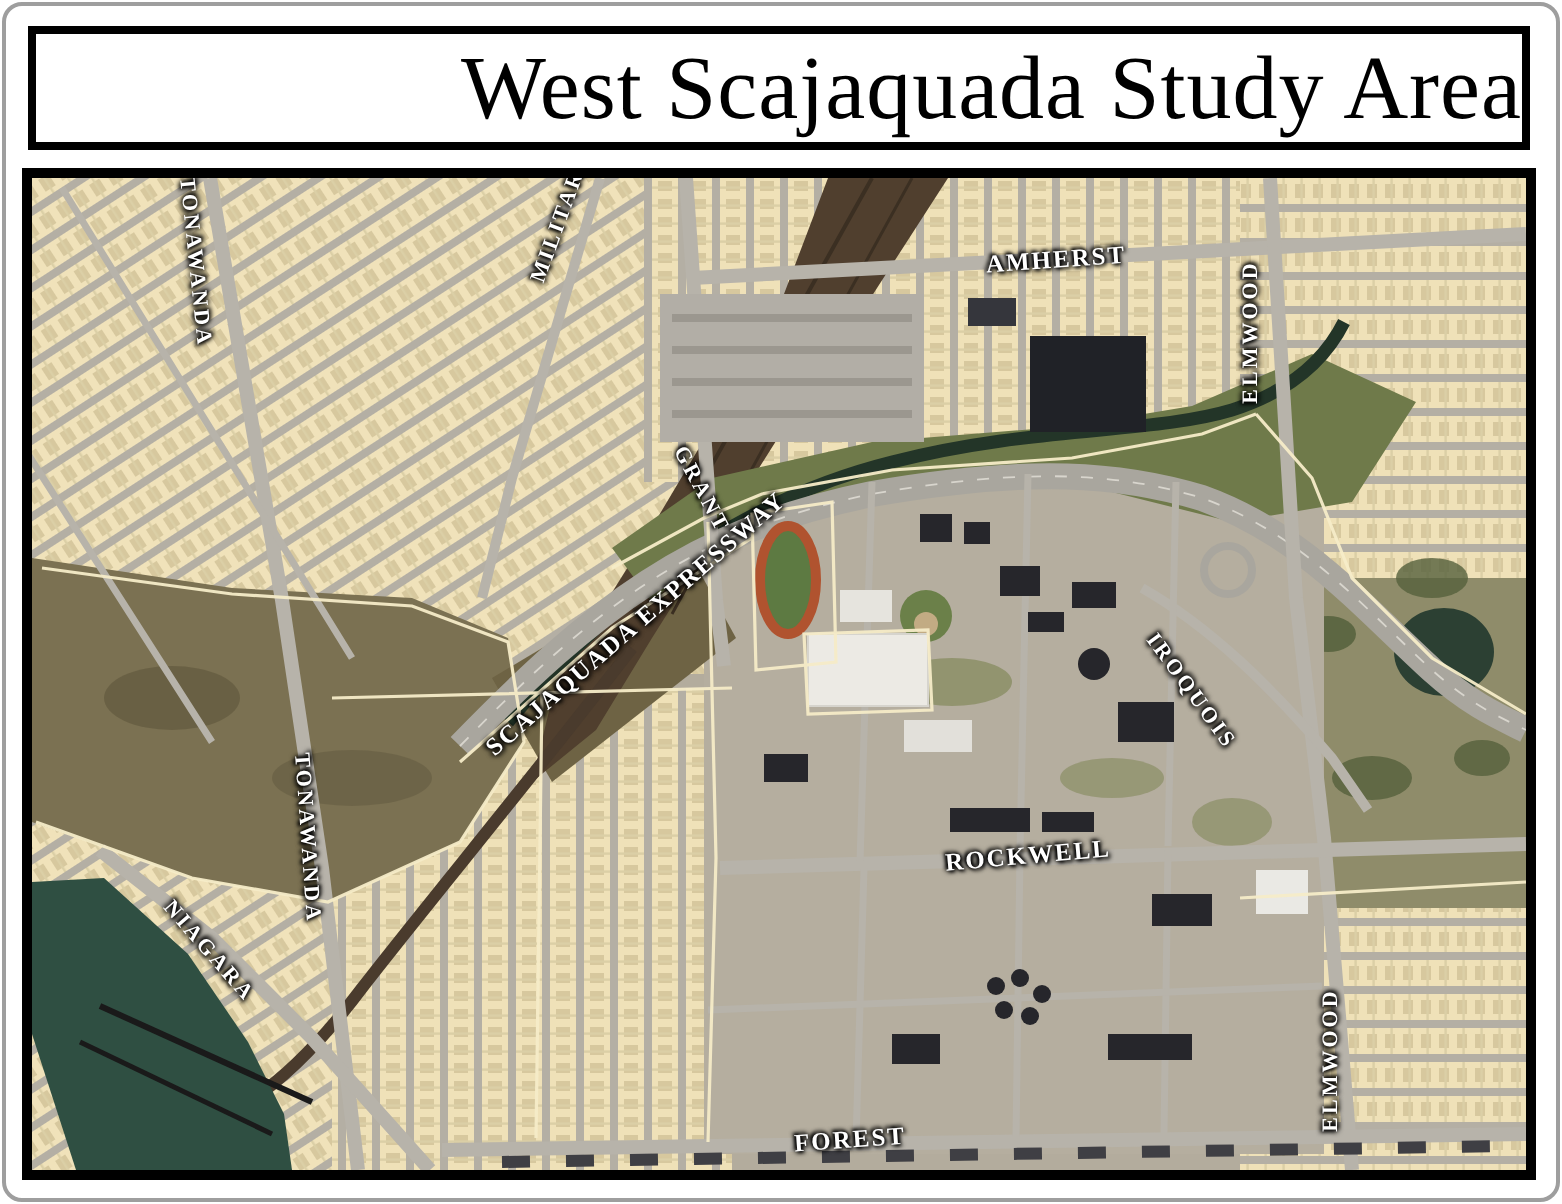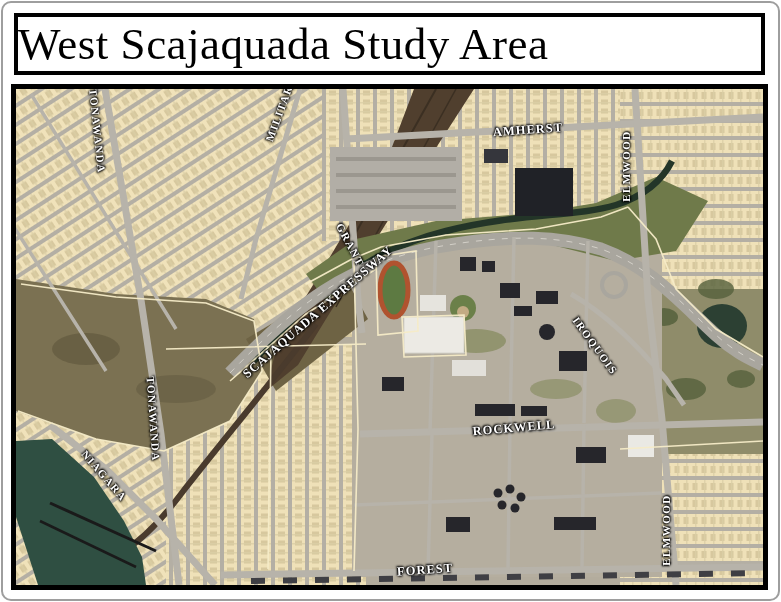--- a/index.html
+++ b/index.html
@@ -1,18 +1,18 @@
 <!DOCTYPE html>
 <html><head>
 <meta charset="utf-8">
 <style>
   html,body{margin:0;padding:0;background:#ffffff;}
   body{width:781px;height:602px;position:relative;font-family:"Liberation Serif",serif;overflow:hidden;}
   .page-frame{position:absolute;left:1px;top:1px;width:775px;height:596px;border:2px solid #9e9e9e;border-radius:10px;background:#ffffff;}
-  .title-box{position:absolute;left:14px;top:13px;width:743px;height:54px;border:4px solid #000000;background:#ffffff;display:flex;align-items:center;justify-content:flex-start;}
+  .title-box{position:absolute;left:14px;top:13px;width:743px;height:54px;border:4px solid #000000;background:#ffffff;display:flex;align-items:center;justify-content:flex-end;}
   .title-text{font-size:45px;color:#000;letter-spacing:0.5px;white-space:nowrap;line-height:1;}
   .map-box{position:absolute;left:11px;top:84px;width:747px;height:496px;border:5px solid #000000;background:#b3ac9d;}
   .map-inner{position:absolute;left:0;top:0;width:747px;height:496px;overflow:hidden;}
   svg{display:block;}
   .labels{position:absolute;left:0;top:0;width:747px;height:496px;pointer-events:none;}
   .mlabel{position:absolute;color:#ffffff;font-weight:bold;font-family:"Liberation Serif",serif;
     font-size:11px;letter-spacing:1.5px;white-space:nowrap;line-height:1;
     text-shadow:0 0 2px #000,0 0 3px #000,1px 1px 2px #000,-1px -1px 2px #000;}
   .mlabel.big{font-size:12.5px;letter-spacing:1px;}
 </style>

